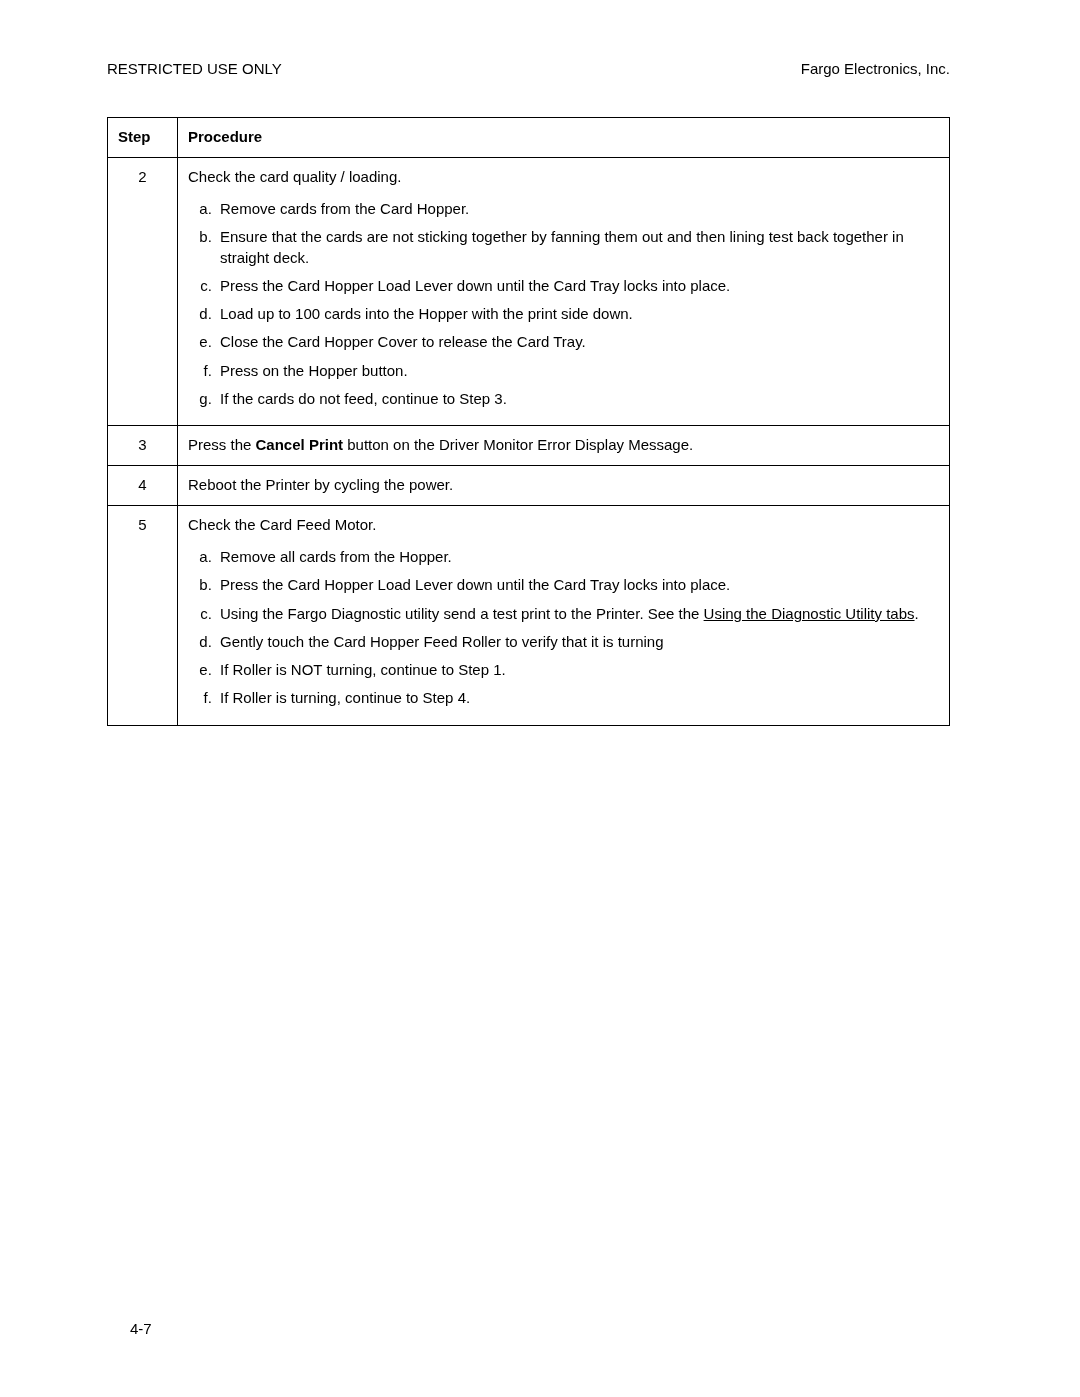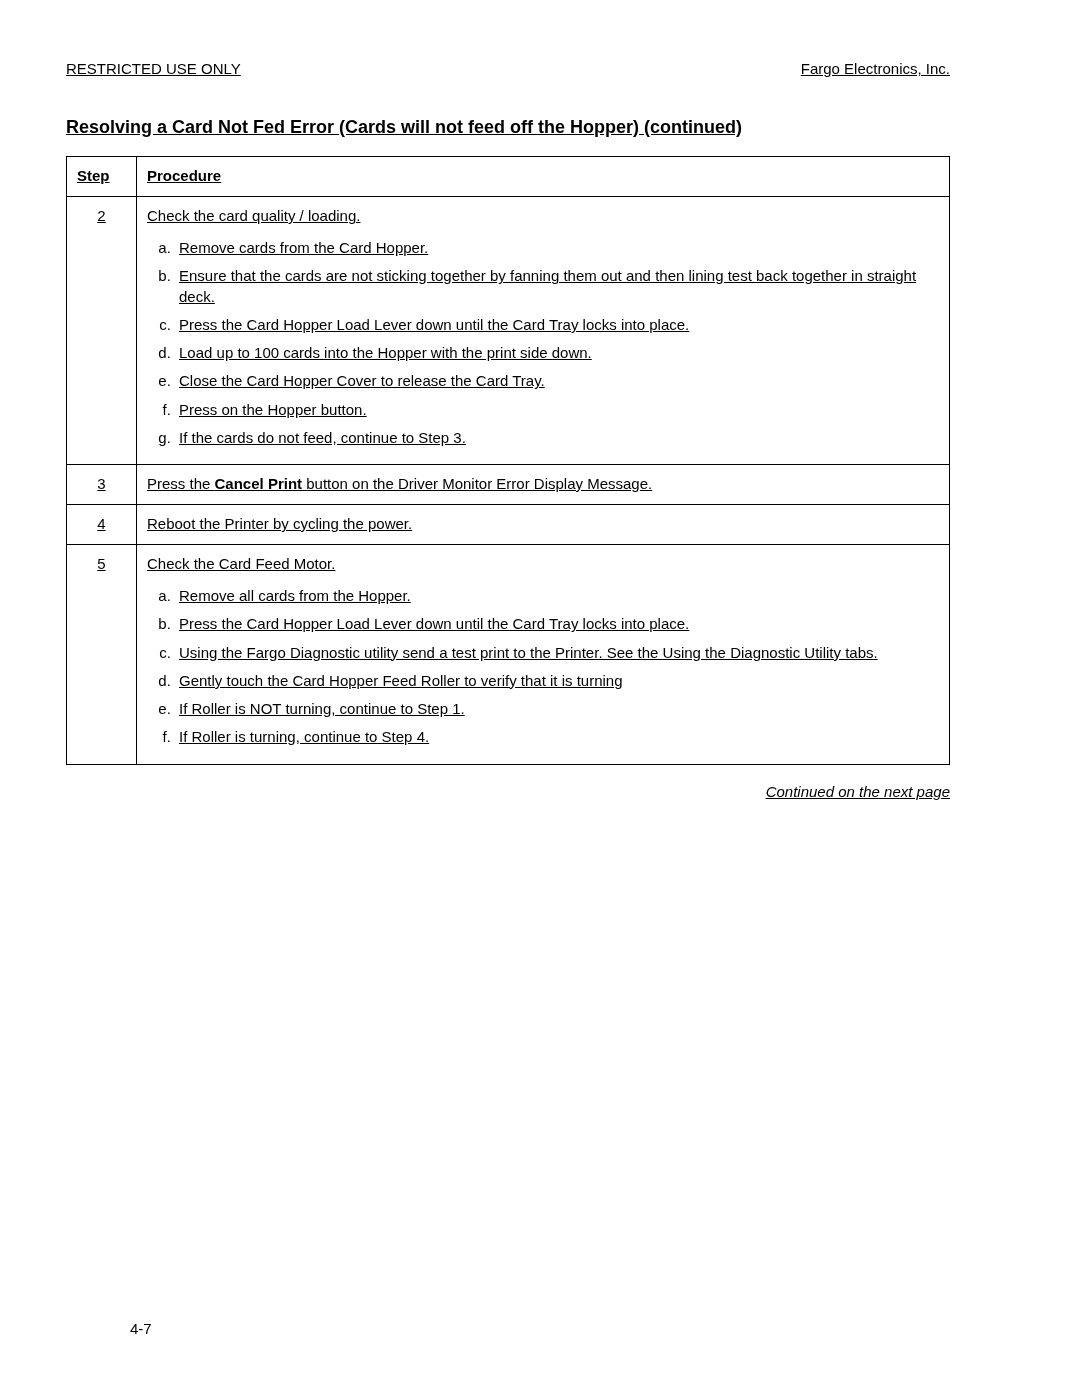--- a/index.html
+++ b/index.html
@@ -5,22 +5,21 @@
     * { margin: 0; padding: 0; box-sizing: border-box; }
     body {
       width: 1080px;
       height: 1397px;
       background: #fff;
       font-family: Arial, Helvetica, sans-serif;
       color: #000;
       position: relative;
     }
     .page {
-      padding: 60px 130px 0 66px;
-      text-decoration: underline;
+      padding: 60px 130px 0 107px;
     }
     .hdr {
       display: flex;
       justify-content: space-between;
       font-size: 15px;
       margin-bottom: 40px;
     }
     .title {
       font-size: 18px;
       font-weight: bold;
@@ -66,21 +65,20 @@
 </head>
 <body>
 
 <div class="page">
 
   <div class="hdr">
     <span>RESTRICTED USE ONLY</span>
     <span>Fargo Electronics, Inc.</span>
   </div>
 
-  <div class="title">Resolving a Card Not Fed Error (Cards will not feed off the Hopper) (continued)</div>
 
   <table class="proc">
     <thead>
       <tr>
         <th class="step-col">Step</th>
         <th>Procedure</th>
       </tr>
     </thead>
     <tbody>
 
@@ -124,19 +122,18 @@
             </li>
             <li>Gently touch the Card Hopper Feed Roller to verify that it is turning</li>
             <li>If Roller is NOT turning, continue to Step 1.</li>
             <li>If Roller is turning, continue to Step 4.</li>
           </ol>
         </td>
       </tr>
     </tbody>
   </table>
 
-  <div class="continued">Continued on the next page</div>
 
 </div>
 
 <div class="ftr">
   <span>4-7</span>
 </div>
 
 </body></html>

